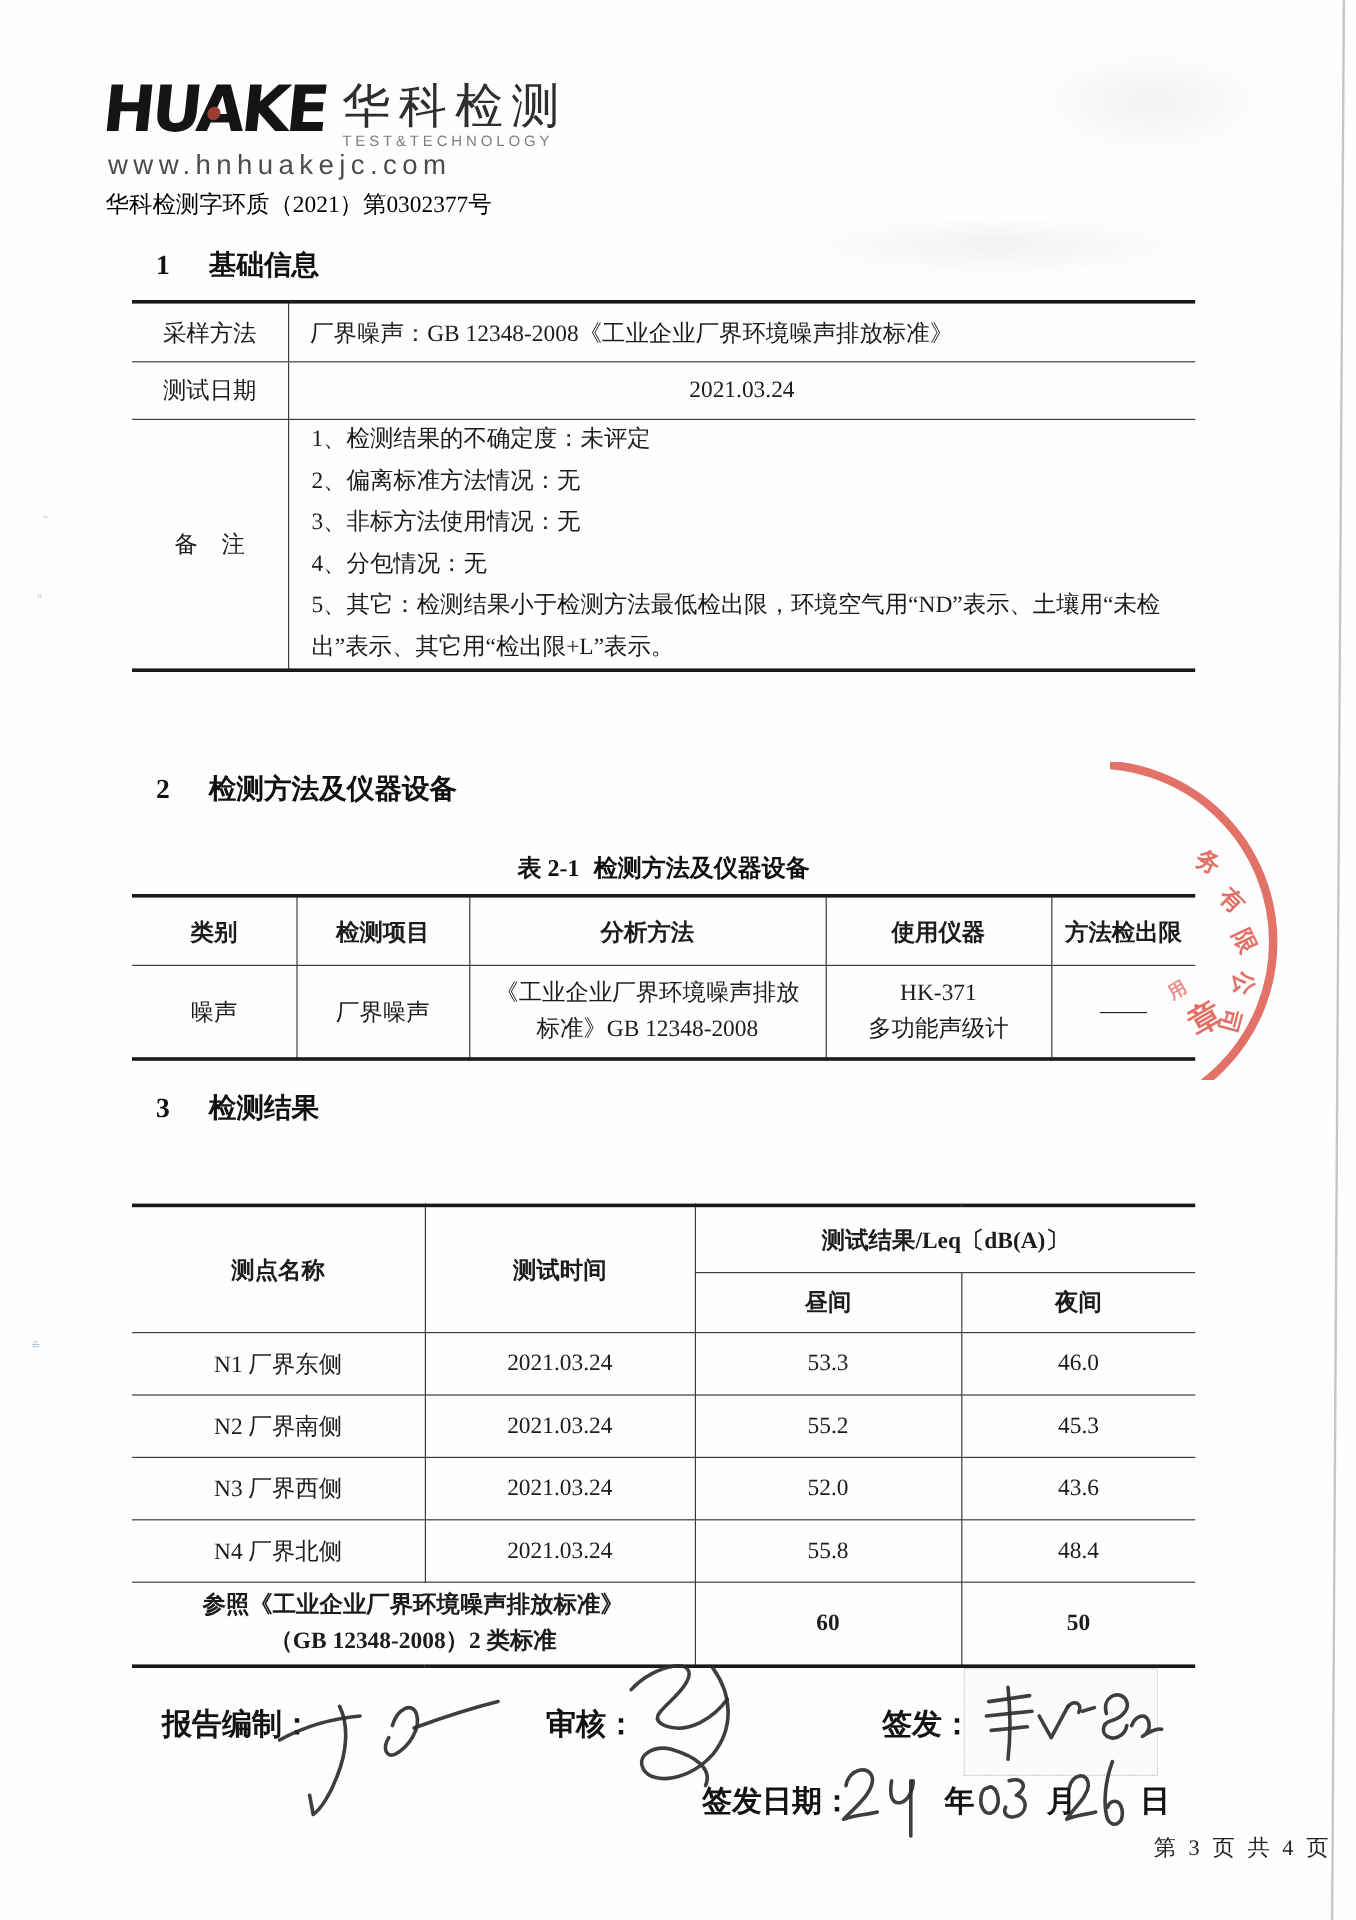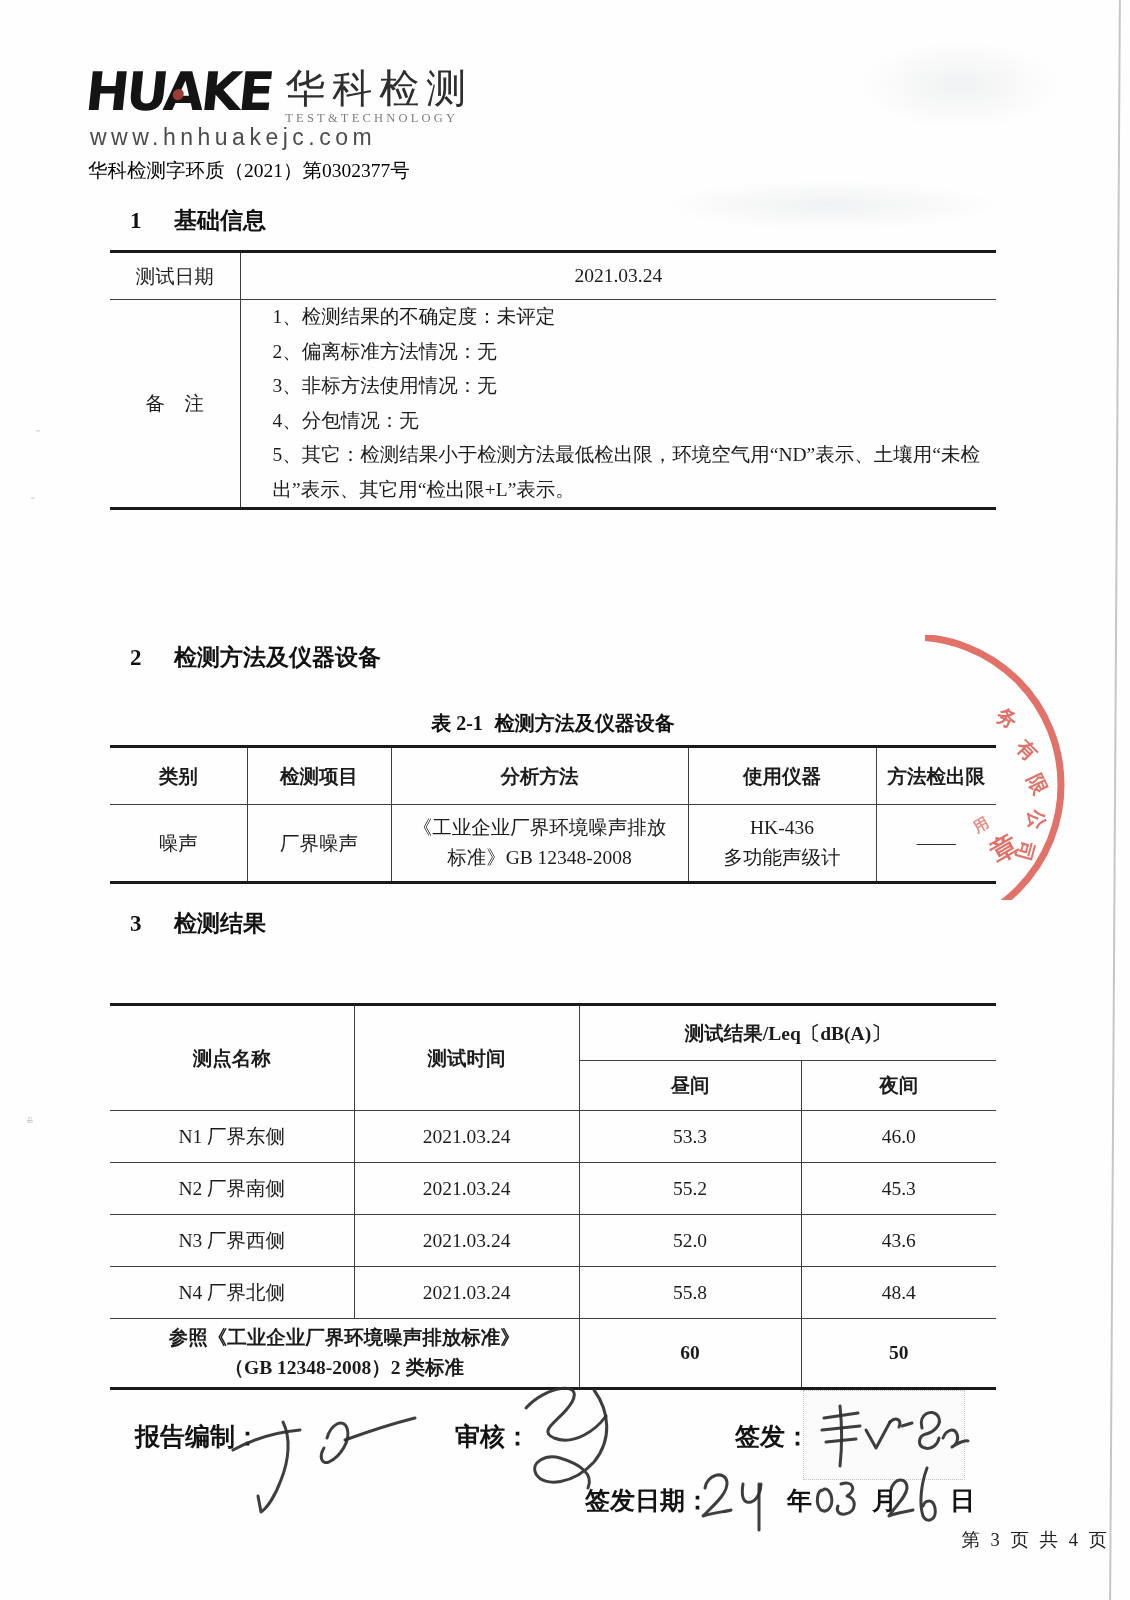--- a/index.html
+++ b/index.html
@@ -16,41 +16,41 @@
   .speck{position:absolute;color:#9fb0bc;font-size:9px;opacity:.8;}
   
   .logo-row{position:absolute;left:86px;top:66px;display:flex;align-items:flex-start;}
   .logo-en{font-family:"DejaVu Sans","Liberation Sans",sans-serif;font-weight:bold;
     font-size:52px;line-height:52px;letter-spacing:-3px;color:#141414;
     transform:skewX(-6deg) scaleY(1.02);}
   .logo-a{position:relative;}
   .logo-a-dot{position:absolute;left:9px;top:27px;width:11px;height:11px;border-radius:50%;background:#9c3c34;}
   .logo-cn-col{margin-left:14px;padding-top:2px;}
   .logo-cn{font-size:40px;line-height:42px;letter-spacing:7px;color:#2e2e2e;font-weight:500;}
-  .logo-sub{font-family:Liberation Serif, serif;font-size:12.5px;letter-spacing:3.2px;color:#7e7e7e;margin-top:1px;}
+  .logo-sub{font-family:Liberation Sans, sans-serif;font-size:12.5px;letter-spacing:3.2px;color:#7e7e7e;margin-top:1px;}
   .website{position:absolute;left:90px;top:124px;font-family:"Liberation Sans",sans-serif;
     font-size:23px;letter-spacing:4.5px;color:#4c4c4c;}
   .doc-number{position:absolute;left:88px;top:157px;font-size:19.5px;color:#000000;}
   
   .sec-heading{position:absolute;left:130px;font-size:23px;font-weight:bold;color:#111;}
   .sec-heading .num{display:inline-block;width:44px;}
   .tbl-caption{position:absolute;left:110px;width:886px;text-align:center;
     font-size:20px;font-weight:bold;color:#111;}
   .tbl-caption .cap-gap{display:inline-block;width:12px;}
   
   table{border-collapse:collapse;table-layout:fixed;position:absolute;
     border-top:3px solid #1a1a1a;border-bottom:3px solid #1a1a1a;}
   td{font-size:19.5px;color:#1c1c1c;text-align:center;vertical-align:middle;padding:0;}
   .hline{border-bottom:1px solid #3e3e3e;}
   .vline{border-right:1px solid #3e3e3e;}
   .left{text-align:left;}
   .bold{font-weight:bold;}
   .pad-l{padding-left:18px;}
   .remarks-cell{vertical-align:middle;}
-  .remark-line{font-size:19.5px;line-height:34.5px;text-align:left;padding-left:32px;padding-right:6px;}
+  .remark-line{font-size:19.5px;line-height:34.5px;text-align:left;padding-left:19px;padding-right:6px;}
   .two-line{line-height:30px;}
   
   .stamp{position:absolute;left:925px;top:635px;width:205px;height:265px;pointer-events:none;}
   .stamp text{font-family:"Liberation Serif",serif;font-weight:bold;}
   
   .sig-label{position:absolute;font-size:25px;font-weight:bold;color:#131313;}
   .sign-svg{position:absolute;pointer-events:none;}
   .sign-svg path{fill:none;stroke:#2e2e2e;stroke-width:3;stroke-linecap:round;stroke-linejoin:round;opacity:.92;}
   .paste-box{position:absolute;left:803px;top:1390px;width:160px;height:88px;
     border:1px dotted #c2c2c2;background:rgba(245,245,245,.35);}
@@ -82,20 +82,24 @@
   <div class="sec-heading" style="top:205px;">
     <span class="num">1</span><span>基础信息</span>
   </div>
 
   <table style="left:110px;top:250px;width:886px;">
     <colgroup>
         <col style="width:130px;">
         <col style="width:756px;">
       </colgroup>
     <tbody>
+    <tr style="height:50px;">
+      <td class="hline vline">采样方法</td>
+      <td class="hline left pad-l">厂界噪声：GB 12348-2008《工业企业厂界环境噪声排放标准》</td>
+    </tr>
     <tr style="height:48px;">
       <td class="hline vline">测试日期</td>
       <td class="hline">2021.03.24</td>
     </tr>
     <tr style="height:208px;">
       <td class="vline">备　注</td>
       <td class="remarks-cell">
         <div class="remark-line">1、检测结果的不确定度：未评定</div>
         <div class="remark-line">2、偏离标准方法情况：无</div>
         <div class="remark-line">3、非标方法使用情况：无</div>
@@ -130,21 +134,21 @@
       <td class="hline bold">方法检出限</td>
     </tr>
     <tr style="height:78px;">
       <td class="vline">噪声</td>
       <td class="vline">厂界噪声</td>
       <td class="vline two-line">
         <div>《工业企业厂界环境噪声排放</div>
         <div>标准》GB 12348-2008</div>
       </td>
       <td class="vline two-line">
-        <div>HK-436</div>
+        <div>HK-371</div>
         <div>多功能声级计</div>
       </td>
       <td>——</td>
     </tr>
   </tbody>
     </table>
 
   <div class="sec-heading" style="top:908px;">
     <span class="num">3</span><span>检测结果</span>
   </div>

